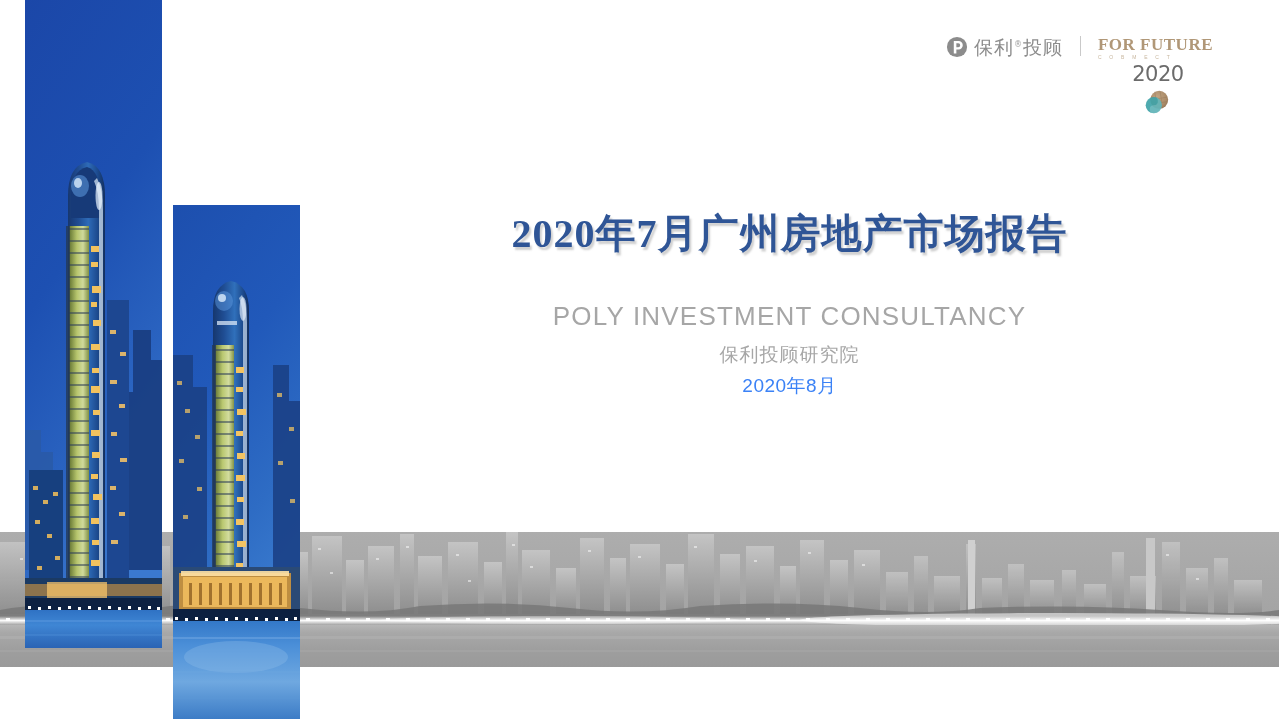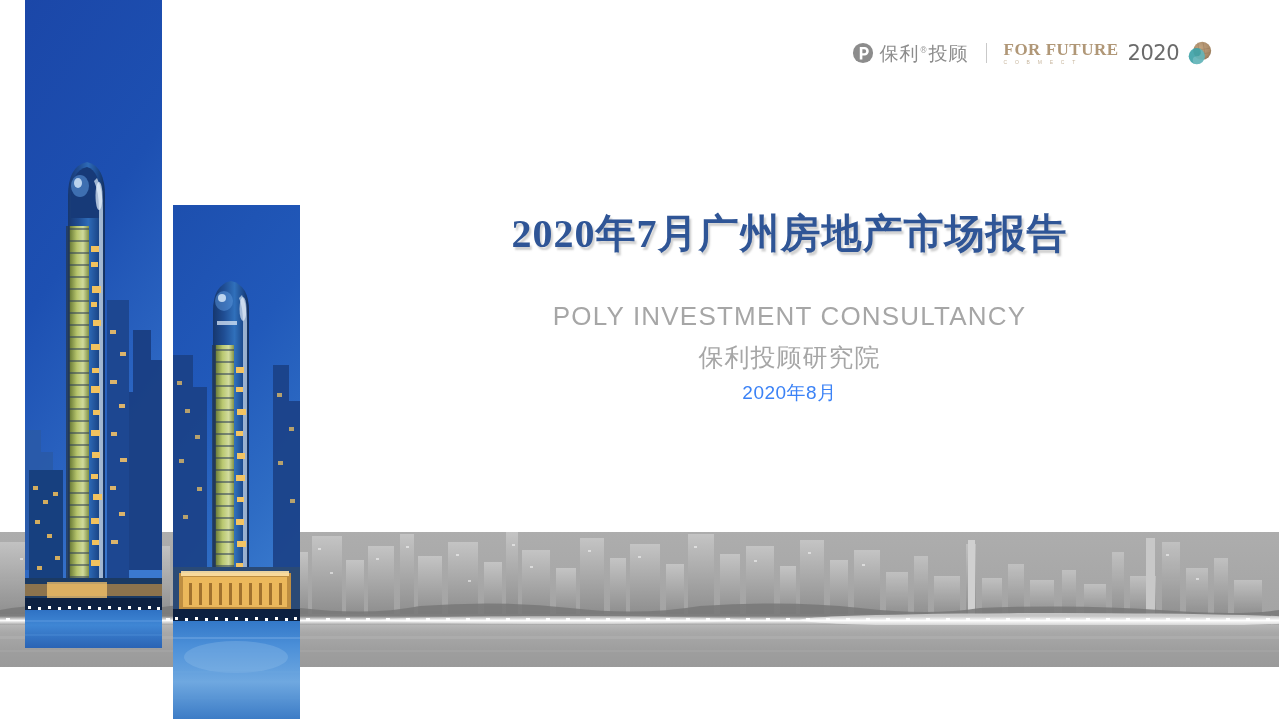--- a/index.html
+++ b/index.html
@@ -37,38 +37,38 @@
   .photo-left  { left:25px;  top:0px;   width:137px; height:648px; }
   .photo-right { left:173px; top:205px; width:127px; height:514px; }
 
   .ph-svg { position:absolute; left:0; top:0; width:100%; height:100%; display:block; }
 
   
   .logo-bar {
     position:absolute;
     right:66px; top:36px;
     height:34px;
-    display:flex; align-items:center; gap:6px;
+    display:flex; align-items:flex-start; gap:6px;
   }
   .poly-logo { display:flex; align-items:center; gap:6px; }
   .poly-mark { width:22px; height:22px; flex:0 0 auto; }
   .poly-text {
     font-size:19px; color:#8c8c8c; letter-spacing:1px;
     font-family:"DejaVu Sans", sans-serif;
     white-space:nowrap; line-height:1;
     position:relative;
   }
   .poly-reg {
     font-size:8px; vertical-align:super; color:#a0a0a0;
   }
   .logo-sep {
     width:1px; height:20px; background:#c9c9c9;
     margin:0 11px;
   }
-  .ff-logo { display:flex; align-items:center; gap:4px; }
+  .ff-logo { display:flex; align-items:center; gap:4px;flex-direction:column; }
   .ff-words { display:flex; flex-direction:column; align-items:flex-start; }
   .ff-main {
     font-size:17px; font-weight:bold; color:#b09777;
     letter-spacing:0.5px; line-height:1;
     font-family:"Liberation Serif", serif;
     white-space:nowrap;
   }
   .ff-sub {
     font-size:5px; color:#c8b79f; letter-spacing:3.2px;
     line-height:1; margin-top:2px; white-space:nowrap;
@@ -101,21 +101,21 @@
   .sub-en {
     margin-top:44px;
     font-size:26px;
     color:#a6a6a6;
     letter-spacing:1.2px;
     font-family:"Liberation Sans", sans-serif;
     line-height:1.2;
   }
   .sub-cn {
     margin-top:10px;
-    font-size:25px;
+    font-size:19px;
     color:#a6a6a6;
     letter-spacing:1px;
     line-height:1.3;
     font-family:"DejaVu Sans", sans-serif;
   }
   .sub-date {
     margin-top:7px;
     font-size:19px;
     color:#3b82f6;
     letter-spacing:0.5px;

